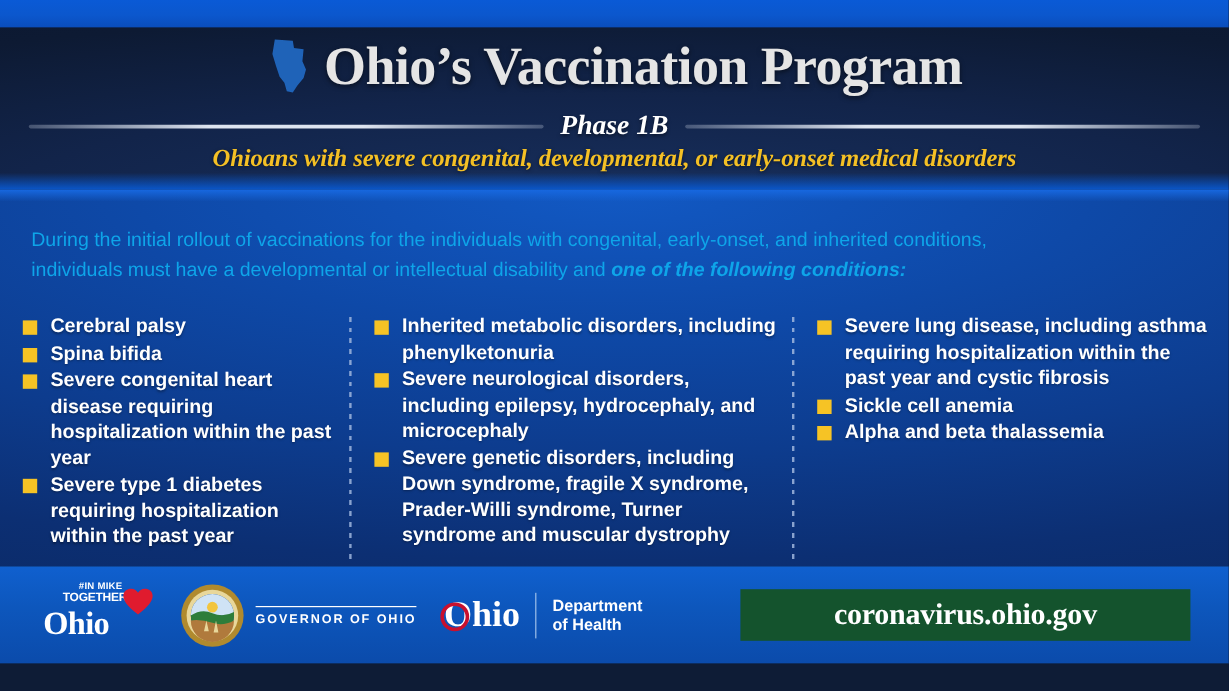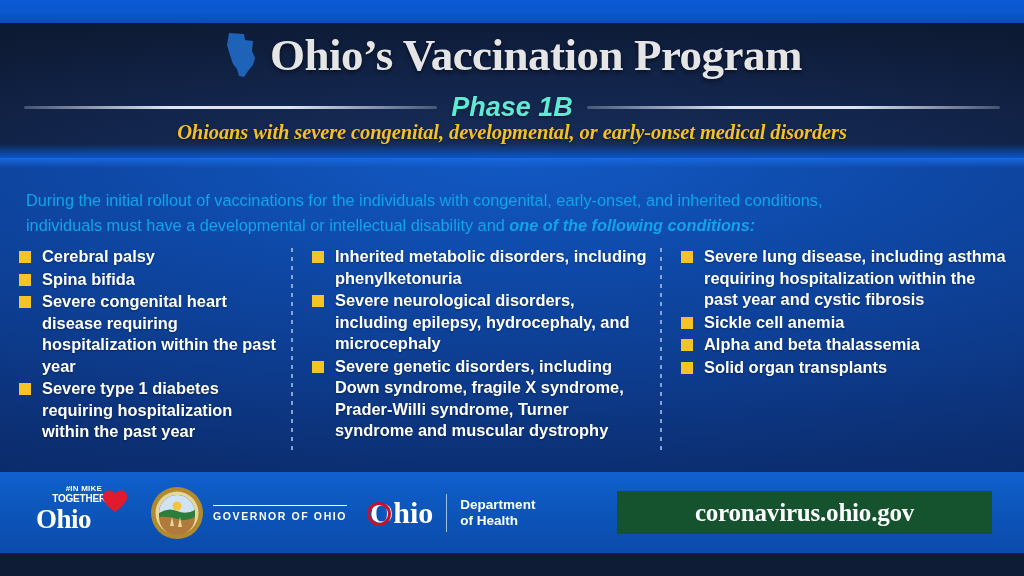--- a/index.html
+++ b/index.html
@@ -57,23 +57,23 @@
     position:absolute; left:0; top:92px; width:1024px;
     display:flex; align-items:center; justify-content:center; gap:14px;
     padding:0 24px;
   }
   .rule{
     flex:1 1 auto; height:3px;
     background:linear-gradient(90deg, rgba(225,232,245,.25), #dde4f0 35%, #dde4f0 65%, rgba(225,232,245,.25));
     border-radius:2px;
   }
   .phase-label{
-    font-family:Liberation Sans, sans-serif;
+    font-family:Liberation Serif, serif;
     font-style:italic; font-weight:bold;
-    font-size:27px; color:#5eead4;
+    font-size:23px; color:#ffffff;
     white-space:nowrap;
     text-shadow:0 1px 3px rgba(0,0,0,.5);
   }
 
   .subtitle{
     position:absolute; left:0; top:121px; width:1024px; text-align:center;
     font-family:"Liberation Serif", serif;
     font-style:italic; font-weight:bold;
     font-size:20.5px; color:#f4c025;
     letter-spacing:-0.1px;
@@ -97,21 +97,21 @@
     padding:0 26px; text-align:left; color:#0ea5e9;
     font-size:16.3px; line-height:25px; font-weight:500;
   }
   .intro b{ font-style:italic; font-weight:bold; }
 
   
   .columns{
     position:absolute; left:0; top:246px; width:1024px; height:206px;
     display:flex;
   }
-  .col{ position:relative; padding:0 14px 0 18px; }
+  .col{ position:relative; padding:0 14px 0 18px;margin-top:16px; }
   .col1{ width:293px; }
   .col2{ width:369px; }
   .col3{ width:362px; }
   .divider{
     position:absolute; top:2px; right:0; width:2px; height:202px;
     background:repeating-linear-gradient(180deg,#9fb6dd 0 4px, rgba(159,182,221,0) 4px 9px);
     opacity:.85;
   }
   ul.blist{ list-style:none; }
   ul.blist li{
@@ -254,21 +254,20 @@
         <li>Severe genetic disorders, including Down syndrome, fragile X syndrome, Prader-Willi syndrome, Turner syndrome and muscular dystrophy</li>
       </ul>
       <div class="divider"></div>
     </div>
 
     <div class="col col3">
       <ul class="blist">
         <li>Severe lung disease, including asthma requiring hospitalization within the past year and cystic fibrosis</li>
         <li>Sickle cell anemia</li>
         <li>Alpha and beta thalassemia</li>
-        <li>Solid organ transplants</li>
       </ul>
     </div>
 
   </div>
 
   <div class="footer-band"></div>
   <div class="footer-bottom"></div>
 
   <div class="itt">
     <div class="l1">#IN MIKE</div>

